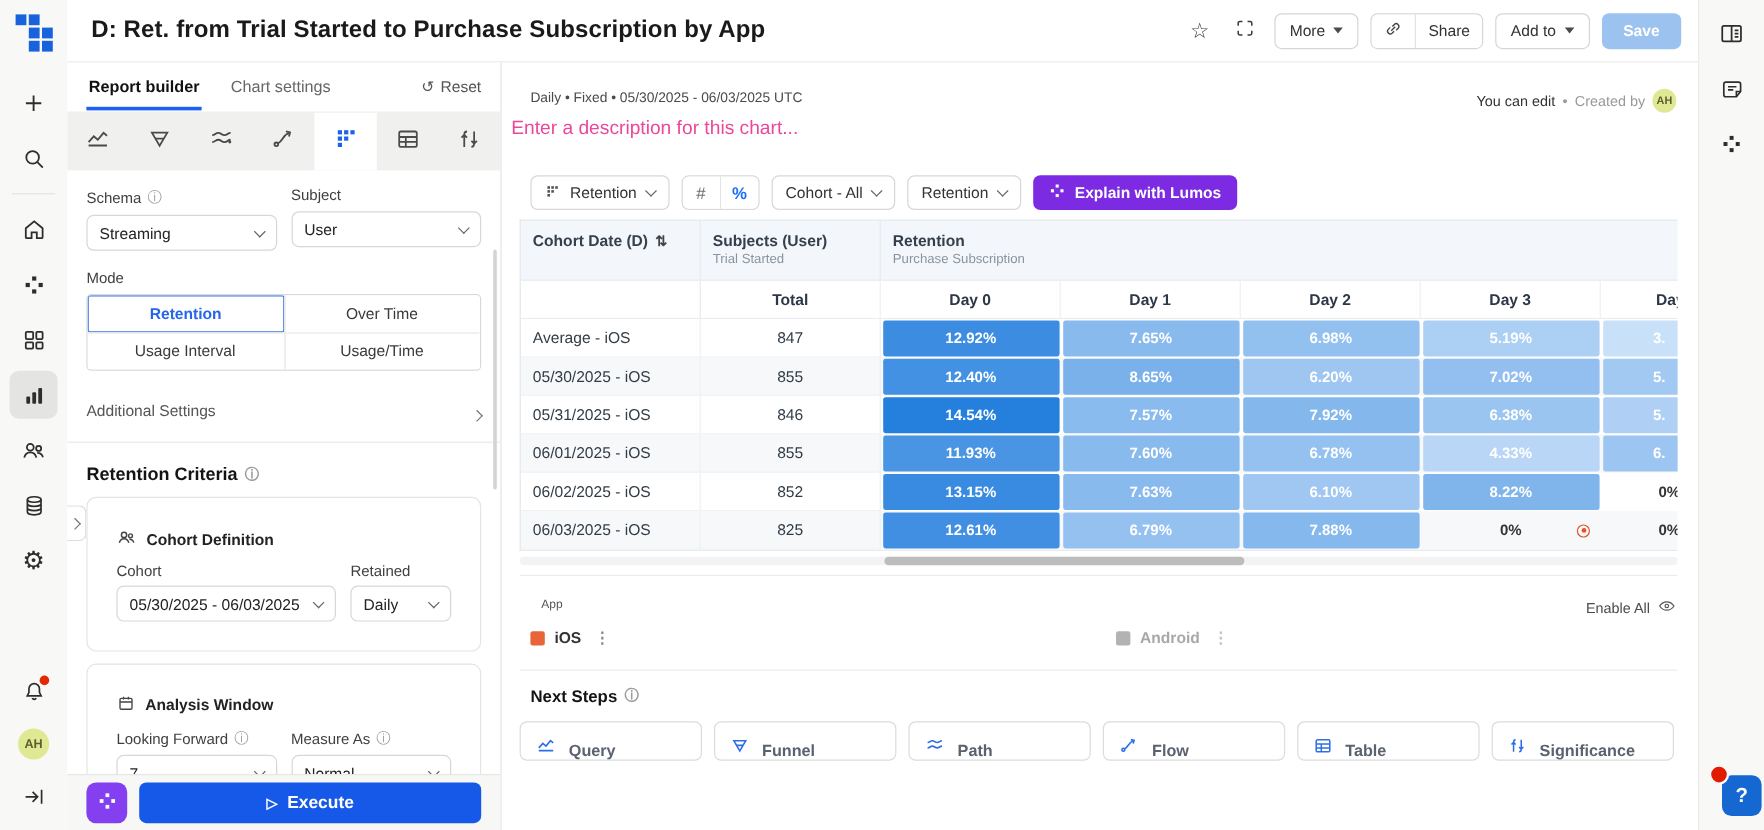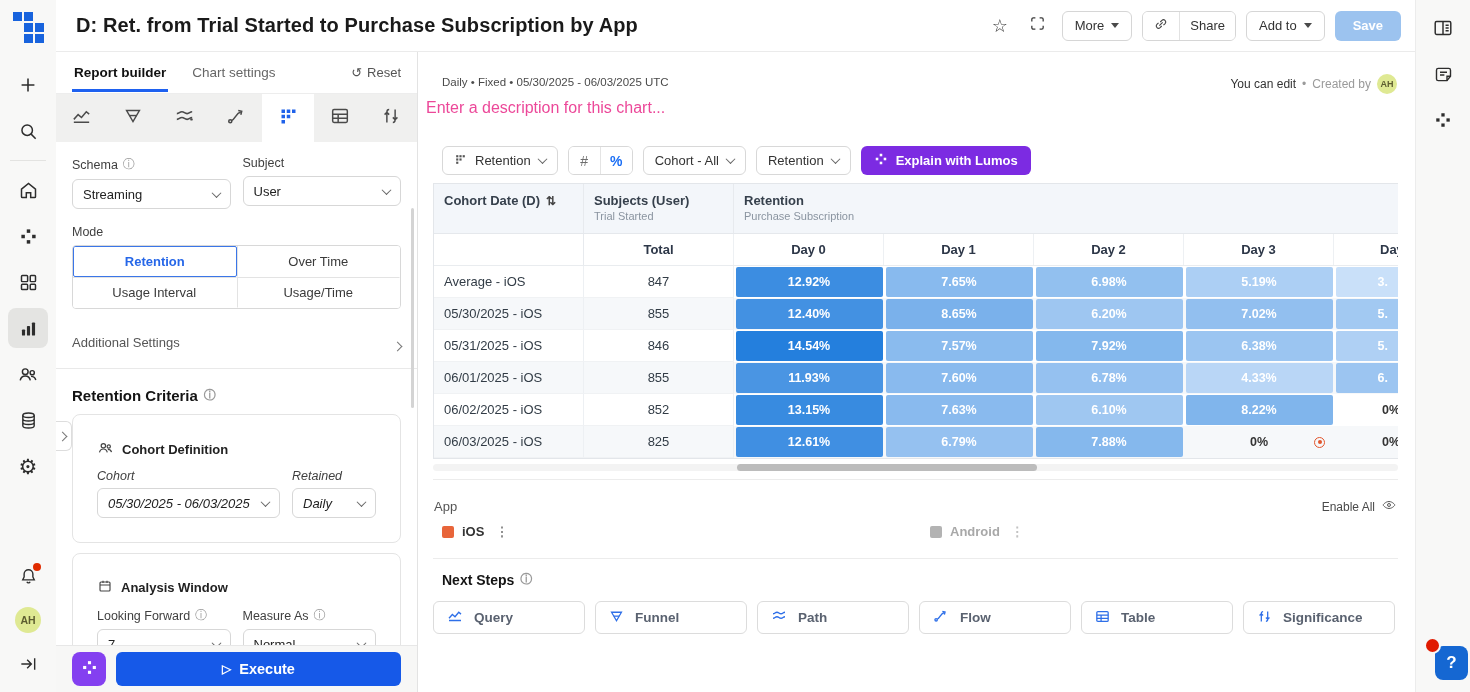--- a/index.html
+++ b/index.html
@@ -101,32 +101,32 @@
   .chip { flex:1; margin:1px 1.5px; border-radius:2px; display:flex; align-items:center; justify-content:center; color:#fff; font-size:12.5px; font-weight:600; }
   .dcell.clipcol .chip { justify-content:flex-start; padding-left:42px; }
   .dcell.zero { align-items:center; justify-content:center; font-size:12.5px; font-weight:600; color:#333; }
   .dcell.zero.clipcol { justify-content:flex-start; padding-left:48px; }
   .mk { position:absolute; right:9px; top:50%; margin-top:-5.5px; width:11px; height:11px; border:1.5px solid #e2552b; border-radius:50%; }
   .mk::after { content:''; position:absolute; inset:2.5px; background:#e2552b; border-radius:50%; }
   .hscroll-track { position:absolute; left:15px; top:412px; width:965px; height:7px; background:#f3f3f3; border-radius:4px; }
   .hscroll-thumb { position:absolute; left:304px; top:0; width:300px; height:7px; background:#bcbcbc; border-radius:4px; cursor:pointer; }
 
   .divider1 { position:absolute; left:15px; top:427px; width:965px; height:1px; background:#ececec; }
-  .applabel { position:absolute; left:16px; top:447px; font-size:13px; color:#555; }
+  .applabel { position:absolute; left:33px; top:447px; font-size:10px; color:#555; }
   .enableall { position:absolute; right:18px; top:445px; display:flex; align-items:center; gap:6px; font-size:12px; color:#4a4a4a; cursor:pointer; }
   .legendrow { position:absolute; left:24px; top:472px; width:956px; height:22px; }
   .legenditem { position:absolute; display:flex; align-items:center; gap:8px; font-size:13px; font-weight:600; cursor:pointer; }
   .sw { width:12px; height:12px; border-radius:2px; }
   .kebab { color:#8a8a8a; font-size:13px; cursor:pointer; padding:0 3px; }
   .legenditem.disabled { color:#a8a8a8; }
   .legenditem.disabled .kebab { color:#c2c2c2; }
   .divider2 { position:absolute; left:15px; top:506px; width:965px; height:1px; background:#ececec; }
   .next-h { position:absolute; left:24px; top:519px; font-size:14px; font-weight:700; color:#141414; display:flex; align-items:center; gap:6px; }
   .nextrow { position:absolute; left:15px; top:549px; display:flex; gap:10px; }
-  .nextbtn { width:152px; height:33px; border:1px solid #dcdcdc; background:#fff; border-radius:6px; display:flex; align-items:center; gap:10px; padding:0 12px; font-size:13.5px; font-weight:600; color:#5a6270; cursor:pointer; font-family:inherit; }
+  .nextbtn { width:152px; height:33px; border:1px solid #dcdcdc; background:#fff; border-radius:6px; display:flex; align-items:flex-end; gap:10px; padding:0 12px; font-size:13.5px; font-weight:600; color:#5a6270; cursor:pointer; font-family:inherit; }
   .nextbtn svg { color:#2e6fe8; flex:none; }
 </style>
 </head>
 <body>
 
 <div class="screen">
 
   <nav class="lrail">
     <div class="logo">
       <svg width="34" height="34" viewBox="0 0 34 34">
@@ -371,21 +371,21 @@
       <div class="card">
         <div class="card-t">
           <span><svg width="17" height="17" viewBox="0 0 24 24" fill="none" stroke="#444" stroke-width="1.7">
                 <circle cx="9" cy="9.5" r="3.1"></circle>
                 <path d="M3.5 19c.6-3.1 2.6-4.9 5.5-4.9s4.9 1.8 5.5 4.9"></path>
                 <circle cx="16.6" cy="10.6" r="2.3"></circle>
                 <path d="M15.3 14.6c2.7 0 4.5 1.4 5.2 4"></path>
               </svg></span>
           <span>Cohort Definition</span>
         </div>
-        <div class="prow" style="padding:0; gap:12px;font-style:italic;">
+        <div class="prow" style="padding:0; gap:12px;">
           <div class="fld" style="flex:1;">
             <div class="lbl">Cohort</div>
             <div class="select">
                 <span>05/30/2025 - 06/03/2025</span>
                 <span class="cv"></span>
               </div>
           </div>
           <div class="fld" style="flex:0 0 84px;">
             <div class="lbl">Retained</div>
             <div class="select">

